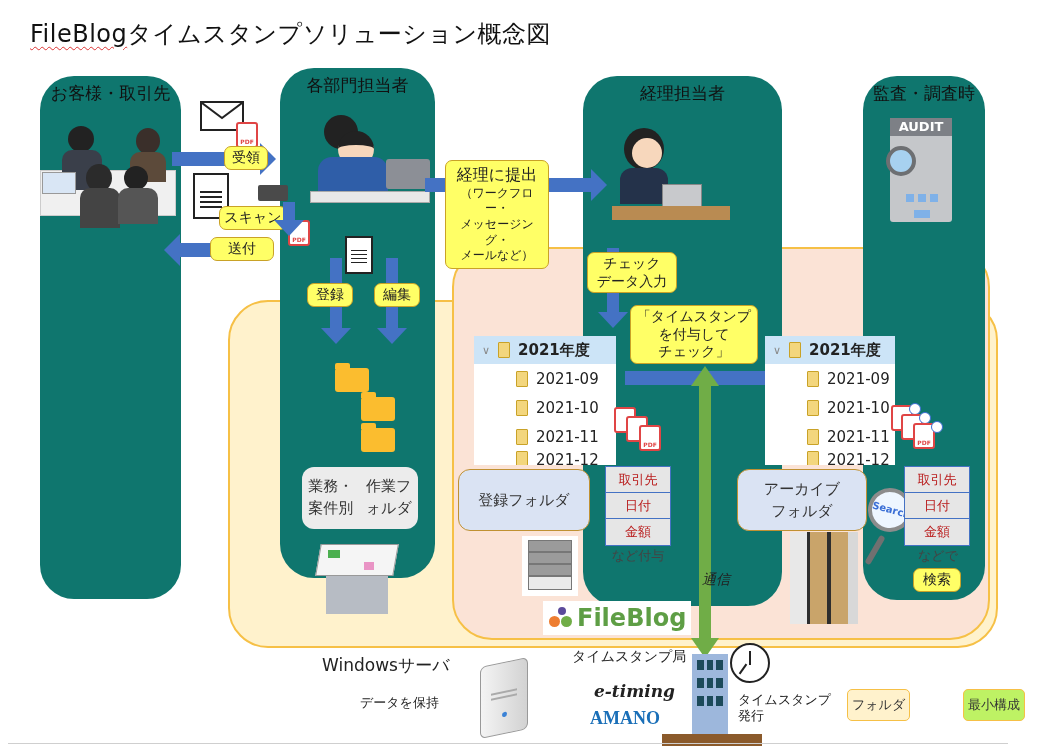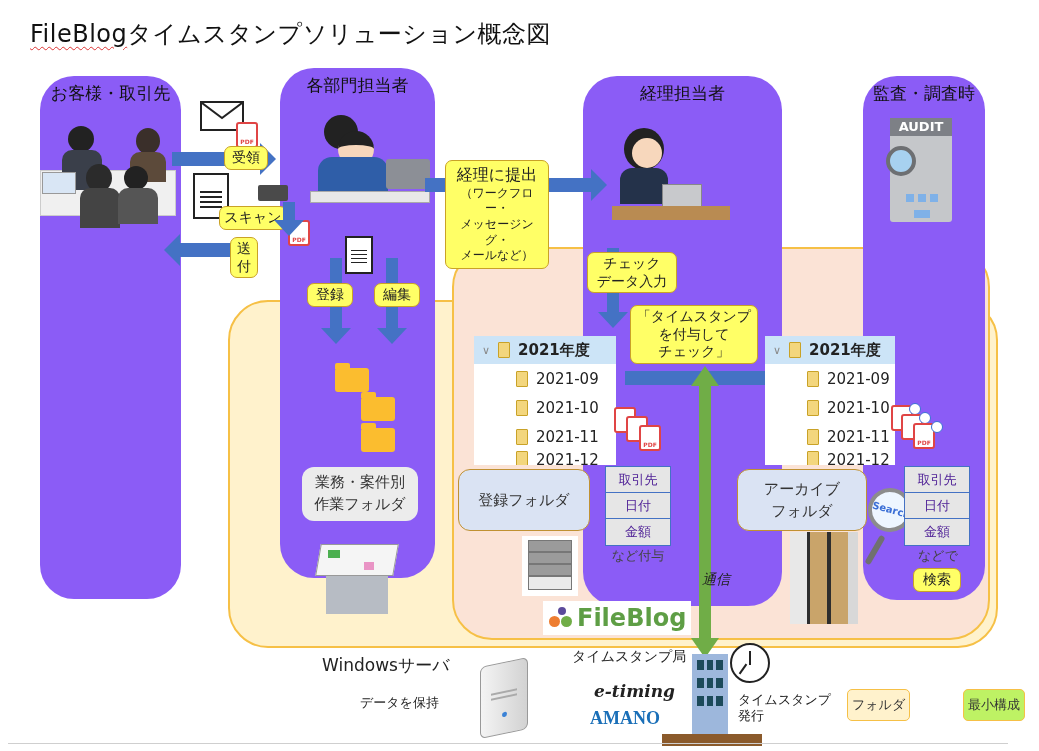--- a/index.html
+++ b/index.html
@@ -6,21 +6,21 @@
   body { width: 1039px; height: 751px; background: #ffffff; position: relative; overflow: hidden;
          font-family: "DejaVu Sans", "Liberation Sans", sans-serif; color: #222; }
   .abs { position: absolute; }
   .title { left: 30px; top: 18px; font-size: 24px; color: #111; letter-spacing: 0.5px; }
   .title .brand { text-decoration: underline wavy #d33; text-decoration-thickness: 1px; text-underline-offset: 4px; }
 
   
   .max-area { left: 228px; top: 300px; width: 770px; height: 348px; background: #fff2cc; border: 2px solid #f6c046; border-radius: 40px; }
   .min-area { left: 452px; top: 247px; width: 538px; height: 393px; background: #fbe3d6; border: 2px solid #f6c046; border-radius: 40px; }
 
-  .lane { background: #8b5cf6; border-radius: 34px; }
+  .lane { background: #0f766e; border-radius: 34px; }
   .lane-label { font-size: 17px; color: #111; text-align: center; }
   .lane1 { left: 40px; top: 76px; width: 141px; height: 523px; }
   .lane2 { left: 280px; top: 68px; width: 155px; height: 510px; }
   .lane3 { left: 583px; top: 76px; width: 199px; height: 530px; }
   .lane4 { left: 863px; top: 76px; width: 122px; height: 524px; }
 
   .ybox { background: #ffff66; border: 1.5px solid #c9a227; border-radius: 7px; font-size: 14px; color: #222; text-align: center; line-height: 1.25; padding: 2px 4px; }
   .bluebox { background: #dae3f3; border: 1.5px solid #c09132; border-radius: 12px; font-size: 15px; color: #333; text-align: center; display:flex; align-items:center; justify-content:center; line-height:1.5; }
   .graybox { background: #ececec; border-radius: 12px; font-size: 15px; color: #333; text-align: center; line-height: 1.45; display:flex; align-items:center; justify-content:center; }
 
@@ -31,21 +31,21 @@
   .arrow-d { width: 12px; background: #4472c4; }
   .arrow-d::after { content: ""; position: absolute; bottom: -16px; left: -9px; border-top: 16px solid #4472c4; border-left: 15px solid transparent; border-right: 15px solid transparent; }
 
   .tree { background: #fff; width: 142px; font-size: 15px; color: #222; }
   .tree-head { background: #cce4f7; height: 28px; display: flex; align-items: center; padding-left: 8px; font-weight: bold; font-size: 15px; }
   .tree-head .chev { color: #888; font-size: 11px; margin-right: 8px; font-weight: normal; }
   .folder-ic { display:inline-block; width: 12px; height: 16px; background: #f3d67d; border: 1px solid #c9a227; border-radius: 1px; margin-right: 8px; vertical-align: middle; }
   .tree-item { height: 29px; display:flex; align-items:center; padding-left: 42px; }
 
   .attr-table { width: 66px; border: 1.5px solid #4472c4; background: #e6e6e6; }
-  .attr-table div { height: 26px; border-bottom: 1.5px solid #4472c4; font-size: 13px; text-align: center; line-height: 26px; color: #4c1d95; }
+  .attr-table div { height: 26px; border-bottom: 1.5px solid #4472c4; font-size: 13px; text-align: center; line-height: 26px; color: #b91c1c; }
   .attr-table div:last-child { border-bottom: none; }
   .small-note { font-size: 13px; color: #444; text-align: center; }
 
   .pdf { width: 22px; height: 26px; background: #fff; border: 2px solid #e04545; border-radius: 3px; font-size: 6px; color: #e04545; text-align: center; padding-top: 14px; font-weight: bold; }
   .stamp-dot { width: 12px; height: 12px; border: 1.5px solid #3b6fd6; border-radius: 50%; background: #fff; }
 
   .yfolder { width: 34px; height: 24px; background: #fbbd2f; border-radius: 3px; }
   .yfolder::before { content:""; position:absolute; left:0; top:-5px; width:15px; height:6px; background:#fbbd2f; border-radius:2px 2px 0 0; }
 
   .legend-box { font-size: 13px; padding: 6px 4px; border: 1.5px solid #f6c046; border-radius: 5px; color: #333; }
@@ -99,21 +99,21 @@
   <div style="margin:0 5px;border-top:2px solid #222;height:5px;"></div>
 </div>
 <div class="abs" style="left:258px;top:185px;width:30px;height:16px;background:#4a4a4a;border-radius:2px;"></div>
 <div class="abs pdf" style="left:288px;top:220px;">PDF</div>
 
 <div class="abs arrow-r" style="left:172px;top:152px;width:88px;"></div>
 <div class="abs ybox" style="left:186px;top:146px;width:44px;margin-left:38px;">受領</div>
 <div class="abs ybox" style="left:219px;top:206px;width:68px;">スキャン</div>
 <div class="abs arrow-d" style="left:283px;top:202px;height:18px;"></div>
 <div class="abs arrow-l" style="left:180px;top:243px;width:78px;"></div>
-<div class="abs ybox" style="left:210px;top:237px;width:28px;margin-left:20px;">送付</div>
+<div class="abs ybox" style="left:210px;top:237px;width:64px;">送付</div>
 
 <div class="abs" style="left:310px;top:115px;width:120px;height:95px;">
   <div class="abs person" style="left:14px;top:0;width:34px;height:34px;background:#222;"></div>
   <div class="abs person" style="left:28px;top:16px;width:36px;height:36px;background:#f7d7bc;border-top:14px solid #222;"></div>
   <div class="abs" style="left:8px;top:42px;width:70px;height:36px;background:#2f5ea8;border-radius:14px 14px 0 0;"></div>
   <div class="abs" style="left:76px;top:44px;width:44px;height:30px;background:#8c8f96;border-radius:3px;"></div>
   <div class="abs" style="left:0;top:76px;width:120px;height:12px;background:#e8e8e8;border:1px solid #aaa;"></div>
 </div>
 
 <div class="abs arrow-r" style="left:425px;top:178px;width:166px;"></div>
@@ -148,21 +148,21 @@
   <div style="margin:0 4px;border-top:1.5px solid #222;height:4px;"></div>
 </div>
 <div class="abs arrow-d" style="left:330px;top:258px;height:70px;"></div>
 <div class="abs arrow-d" style="left:386px;top:258px;height:70px;"></div>
 <div class="abs ybox" style="left:307px;top:283px;width:46px;">登録</div>
 <div class="abs ybox" style="left:374px;top:283px;width:46px;">編集</div>
 
 <div class="abs yfolder" style="left:335px;top:368px;"></div>
 <div class="abs yfolder" style="left:361px;top:397px;"></div>
 <div class="abs yfolder" style="left:361px;top:428px;"></div>
-<div class="abs graybox" style="left:302px;top:467px;width:116px;height:54px;flex-direction:column;">
+<div class="abs graybox" style="left:302px;top:467px;width:116px;height:62px;flex-direction:row;">
   <div>業務・案件別</div>
   <div>作業フォルダ</div>
 </div>
 <div class="abs" style="left:318px;top:540px;width:78px;height:74px;">
   <div class="abs" style="left:0;top:4px;width:78px;height:32px;background:#f5f5f5;border:1px solid #999;transform:skewX(-10deg);"></div>
   <div class="abs" style="left:10px;top:10px;width:12px;height:8px;background:#4caf50;"></div>
   <div class="abs" style="left:46px;top:22px;width:10px;height:8px;background:#e994c5;"></div>
   <div class="abs" style="left:8px;top:36px;width:62px;height:38px;background:#b7bcc4;"></div>
 </div>
 

